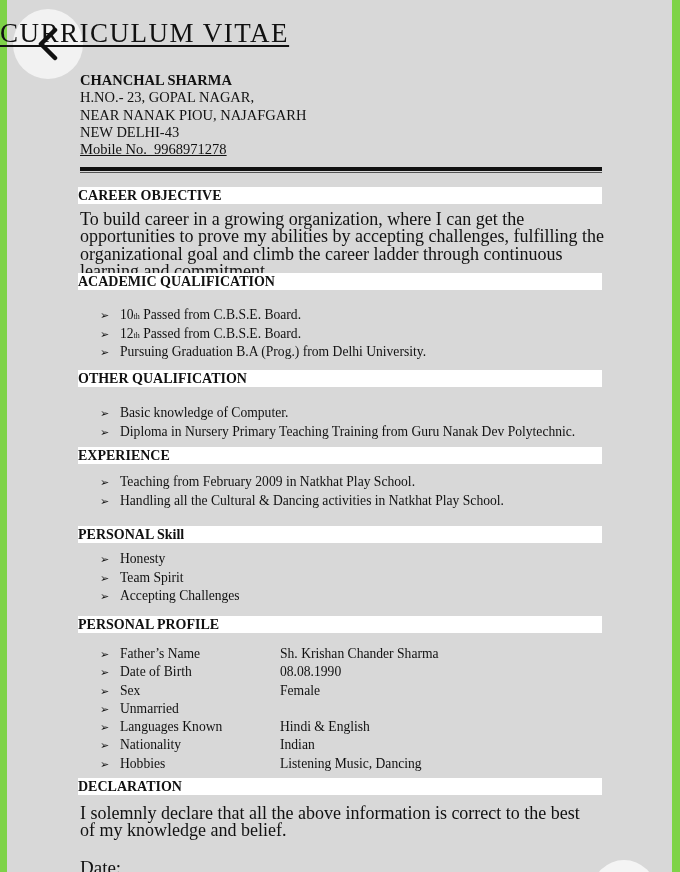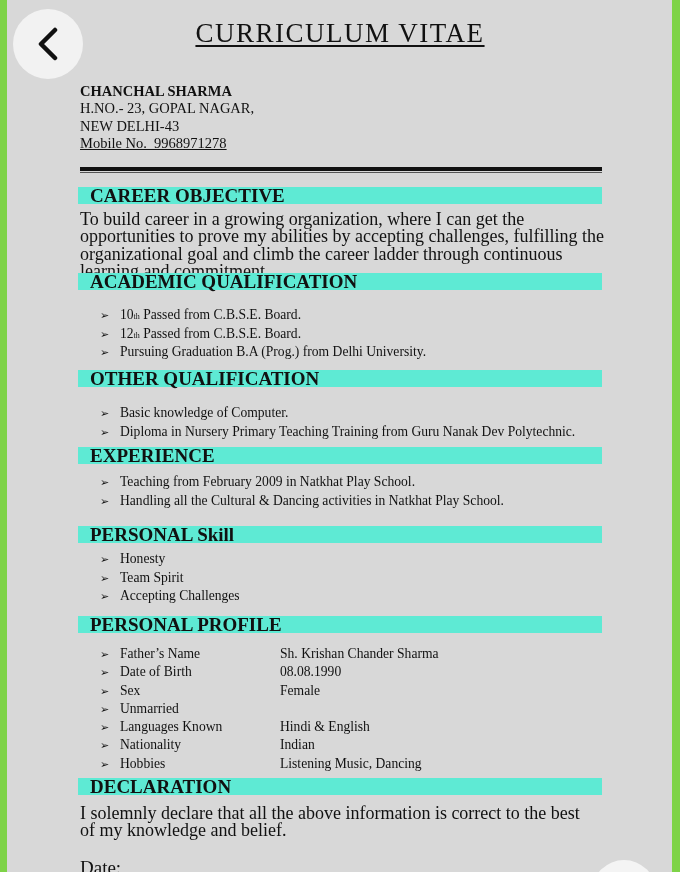--- a/index.html
+++ b/index.html
@@ -14,36 +14,36 @@
   .back-btn {
     position: absolute; left: 13px; top: 9px; width: 70px; height: 70px;
     border-radius: 50%; background: #f2f2f2;
     display: flex; align-items: center; justify-content: center; cursor: pointer;
   }
   .fab-partial {
     position: absolute; left: 592px; top: 860px; width: 64px; height: 64px;
     border-radius: 50%; background: #f4f4f4;
   }
   .title {
-    position: absolute; left: 0; width: 680px; top: 18px; text-align: center;
+    position: absolute; left: 0; width: 680px; top: 18px; text-align: left;
     font-size: 27px; letter-spacing: 1.5px; text-decoration: underline;
     text-underline-offset: 3px; text-decoration-thickness: 1.5px;
     font-family: "Liberation Serif", serif;
   }
   .contact {
-    position: absolute; left: 80px; top: 83px; font-size: 14.5px; line-height: 17.3px;
+    position: absolute; left: 80px; top: 72px; font-size: 14.5px; line-height: 17.3px;
   }
   .contact .name { font-weight: bold; }
   .contact .mobile { font-weight: normal; text-decoration: underline; }
   .rule-thick { position: absolute; left: 80px; top: 167px; width: 522px; height: 4px; background: #111; }
   .rule-thin { position: absolute; left: 80px; top: 172px; width: 522px; height: 1px; background: #555; }
   .section-bar {
     position: absolute; left: 78px; width: 524px; height: 17px;
-    background: #5eead4; font-weight: bold; font-size: 19px; line-height: 17px;
-    padding-left: 12px; box-sizing: border-box;
+    background: #ffffff; font-weight: bold; font-size: 14px; line-height: 17px;
+    padding-left: 0; box-sizing: border-box;
   }
   .para { position: absolute; left: 80px; width: 530px; font-size: 18px; line-height: 17.3px; }
   .list { position: absolute; left: 100px; font-size: 13.6px; line-height: 17.6px; }
   .list .item { display: flex; align-items: baseline; white-space: nowrap; }
   .arrow { width: 20px; font-size: 11px; display: inline-block; }
   sup { font-size: 8px; line-height: 0; }
   .profile { position: absolute; left: 100px; top: 645px; font-size: 13.6px; line-height: 17.3px; }
   .profile .row { display: flex; align-items: baseline; white-space: nowrap; }
   .profile .label { font-weight: normal; width: 160px; }
   .date { position: absolute; left: 80px; top: 857px; font-size: 19px; }
@@ -58,20 +58,21 @@
   <svg width="26" height="34" viewBox="0 0 26 34">
     <path d="M20 3 L6 17 L20 31" stroke="#111" stroke-width="4.5" fill="none" stroke-linecap="round" stroke-linejoin="round"></path>
   </svg>
 </div>
 
 <div class="title">CURRICULUM VITAE</div>
 
 <div class="contact">
   <div class="name">CHANCHAL SHARMA</div>
   <div>H.NO.- 23, GOPAL NAGAR,</div>
+  <div>NEAR NANAK PIOU, NAJAFGARH</div>
   <div>NEW DELHI-43</div>
   <div class="mobile" style="white-space:pre">Mobile No.  9968971278</div>
 </div>
 <div class="rule-thick"></div>
 <div class="rule-thin"></div>
 
 <div class="section-bar" style="top:187px">CAREER OBJECTIVE</div>
 <div class="para" style="top:211px">To build career in a growing organization, where I can get the opportunities to prove my abilities by accepting challenges, fulfilling the organizational goal and climb the career ladder through continuous learning and commitment.</div>
 
 <div class="section-bar" style="top:273px">ACADEMIC QUALIFICATION</div>

